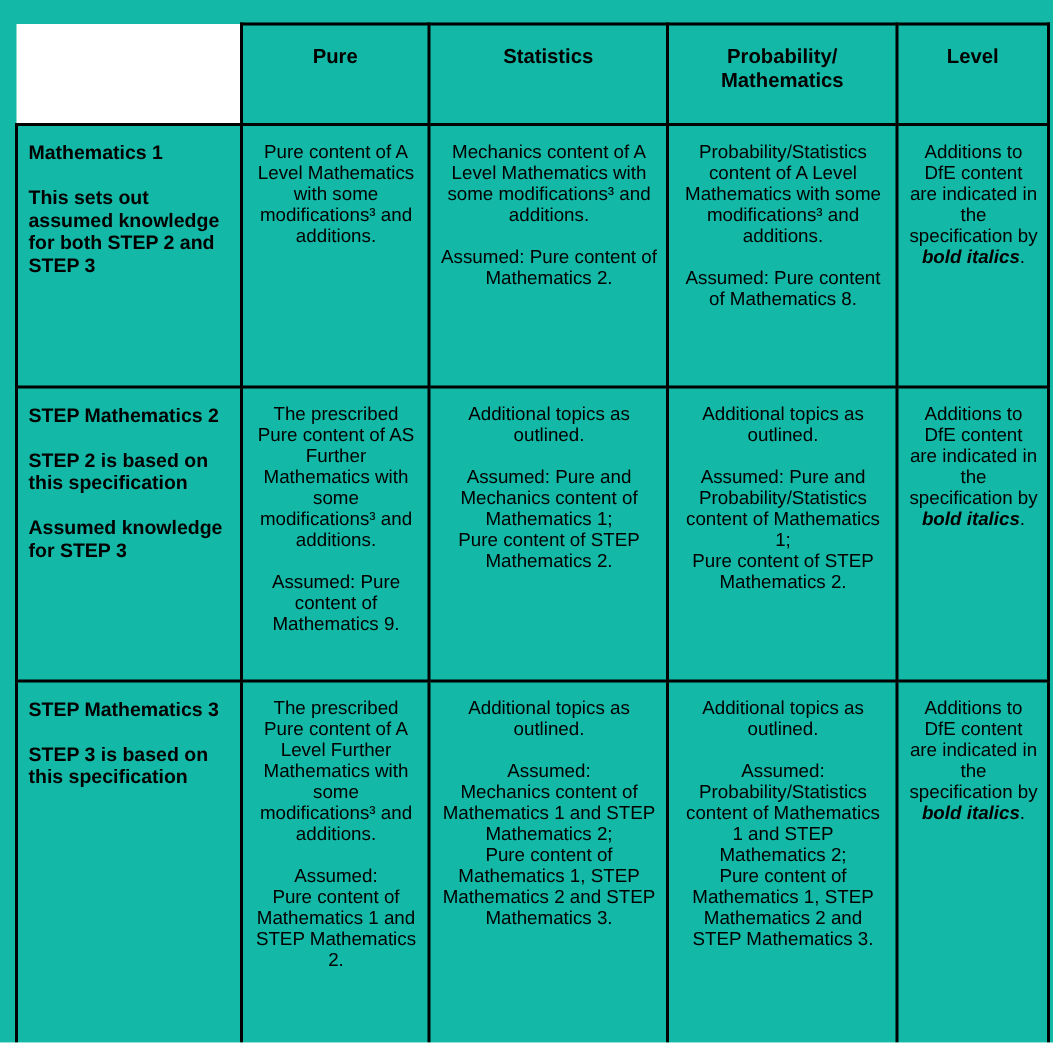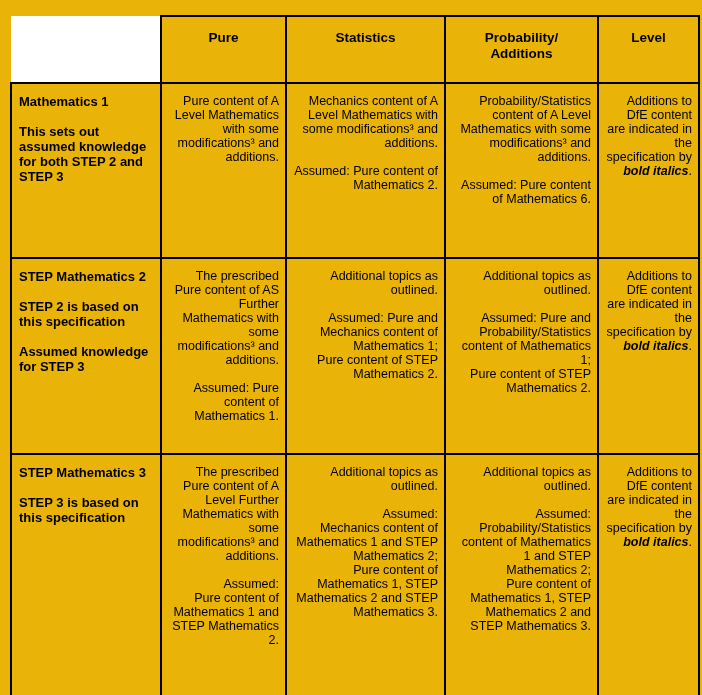--- a/index.html
+++ b/index.html
@@ -4,21 +4,21 @@
 <style>
   html, body {
     margin: 0;
     padding: 0;
     background: #ffffff;
   }
   .page {
     position: relative;
     width: 702px;
     height: 695px;
-    background: #eab308;
+    background: #14b8a6;
     color: #000000;
     font-family: "Liberation Sans", "DejaVu Sans", sans-serif;
     overflow: hidden;
   }
   table.spec {
     position: absolute;
     left: 10px;
     top: 15px;
     width: 688px;
     border-collapse: collapse;
@@ -59,21 +59,21 @@
     text-align: left;
     padding: 10px 8px 6px 7px;
     white-space: pre-line;
   }
   th.label-first {
   }
   td.cell {
     font-weight: normal;
     font-size: 12.5px;
     line-height: 14px;
-    text-align: right;
+    text-align: center;
     padding: 10px 6px 6px 7px;
     white-space: pre-line;
     word-wrap: break-word;
   }
   td.notes {
     white-space: normal;
   }
   .em {
     font-weight: bold;
     font-style: italic;
@@ -90,47 +90,47 @@
         <col class="c2">
         <col class="c3">
         <col class="c4">
     </colgroup>
     <thead>
       <tr class="hrow">
         <th class="corner"></th>
         <th class="hdr">Pure</th>
         <th class="hdr">Statistics</th>
         <th class="hdr">Probability/
-Additions</th>
+Mathematics</th>
         <th class="hdr">Level</th>
       </tr>
     </thead>
     <tbody>
       <tr class="r0">
         <th class="label label-first">Mathematics 1
 
 This sets out assumed knowledge for both STEP 2 and STEP 3</th>
         <td class="cell">Pure content of A Level Mathematics with some modifications³ and additions.</td>
         <td class="cell">Mechanics content of A Level Mathematics with some modifications³ and additions.
 
 Assumed: Pure content of Mathematics 2.</td>
         <td class="cell">Probability/Statistics content of A Level Mathematics with some modifications³ and additions.
 
-Assumed: Pure content of Mathematics 6.</td>
+Assumed: Pure content of Mathematics 8.</td>
         <td class="cell notes"><span>Additions to DfE content are indicated in the specification by </span><span class="em">bold italics</span><span>.</span></td>
       </tr>
       <tr class="r1">
         <th class="label">STEP Mathematics 2
 
 STEP 2 is based on this specification
 
 Assumed knowledge for STEP 3</th>
         <td class="cell">The prescribed Pure content of AS Further Mathematics with some modifications³ and additions.
 
-Assumed: Pure content of Mathematics 1.</td>
+Assumed: Pure content of Mathematics 9.</td>
         <td class="cell">Additional topics as outlined.
 
 Assumed: Pure and Mechanics content of Mathematics 1;
 Pure content of STEP Mathematics 2.</td>
         <td class="cell">Additional topics as outlined.
 
 Assumed: Pure and Probability/Statistics content of Mathematics 1;
 Pure content of STEP Mathematics 2.</td>
         <td class="cell notes"><span>Additions to DfE content are indicated in the specification by </span><span class="em">bold italics</span><span>.</span></td>
       </tr>

